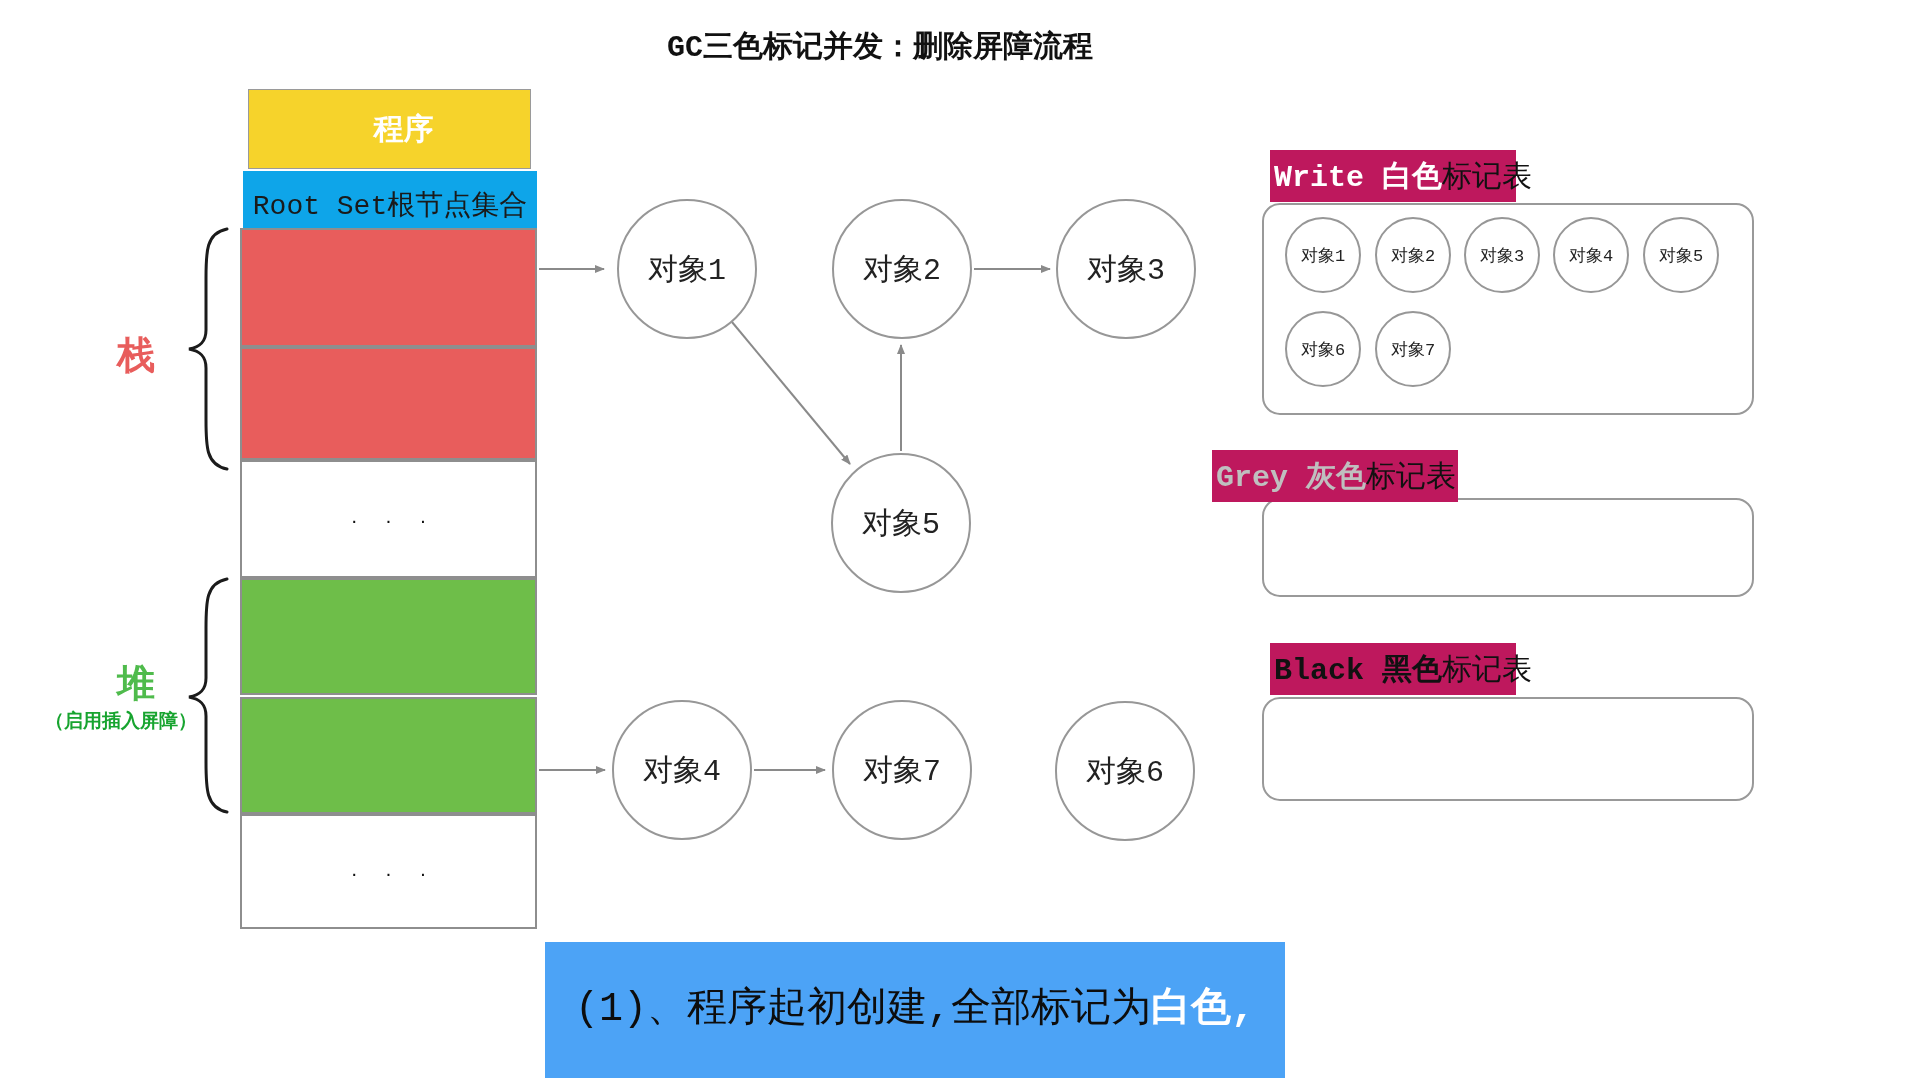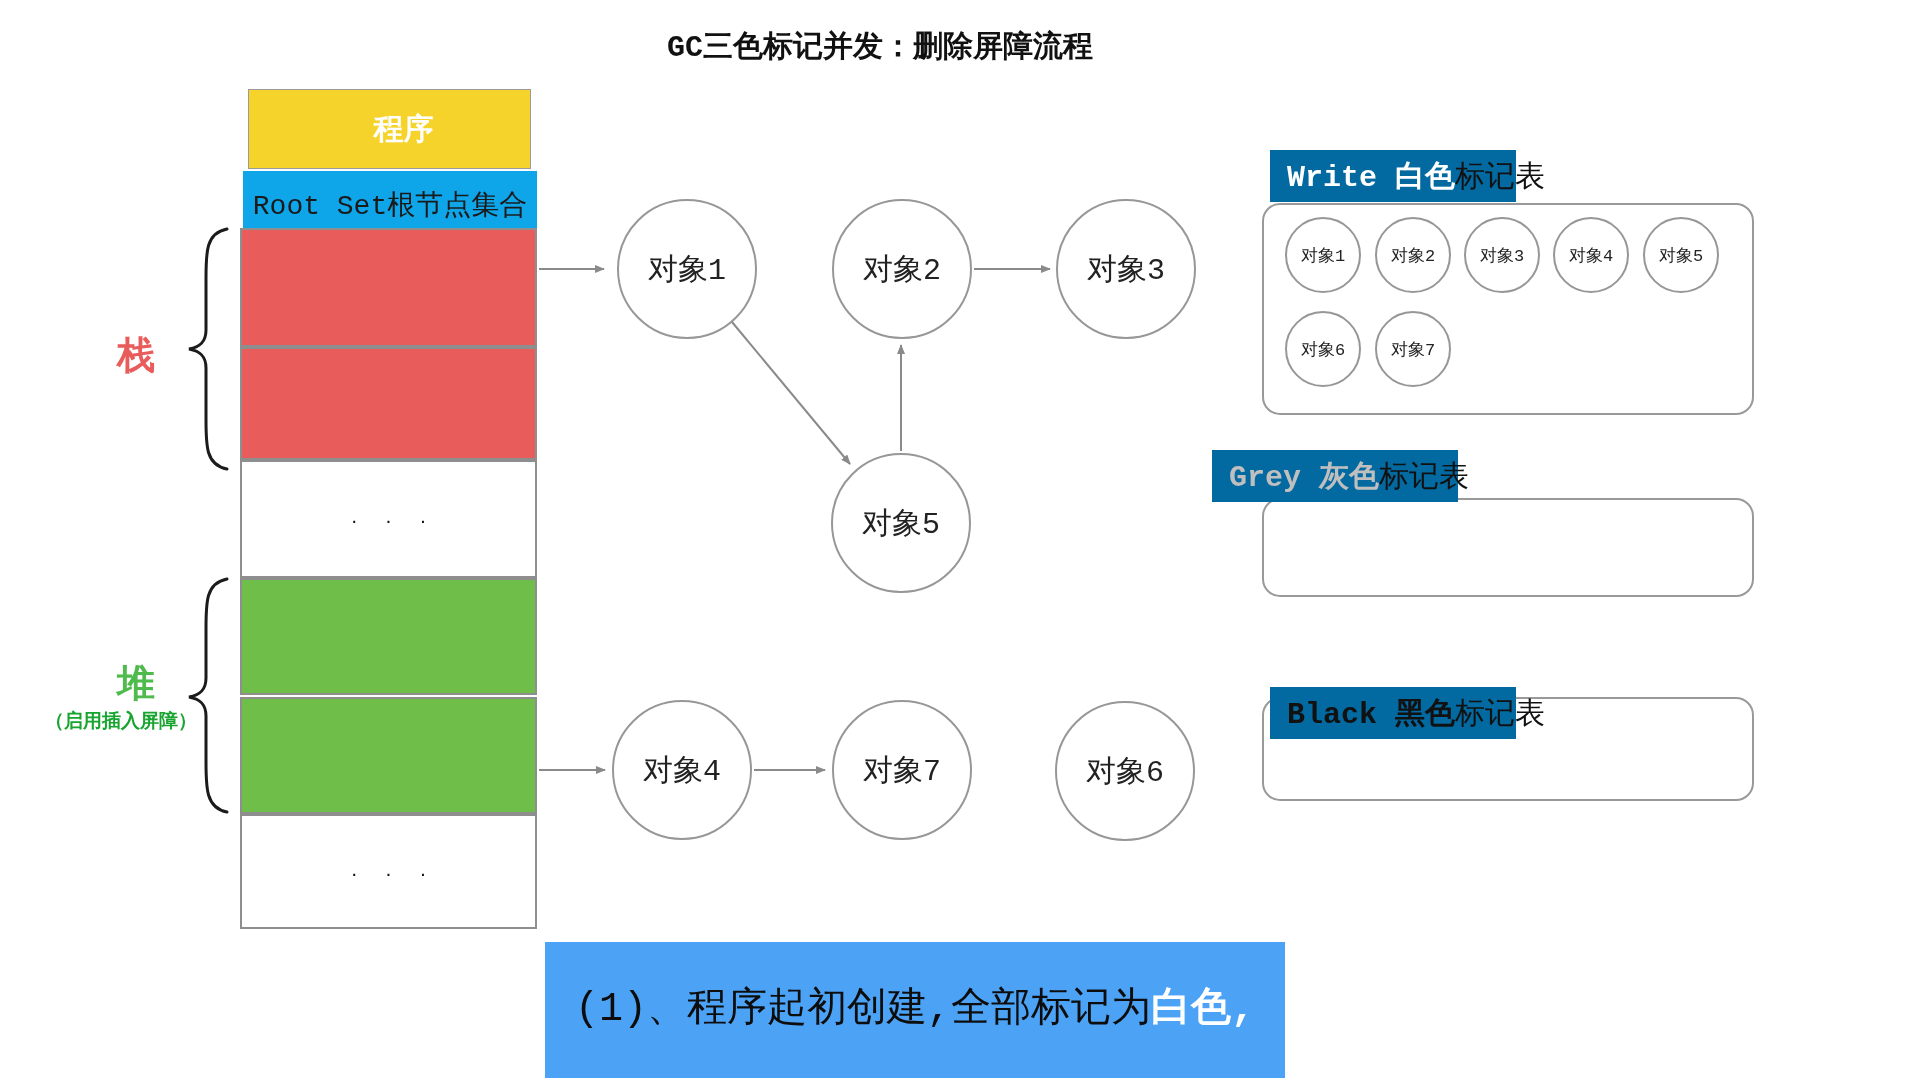--- a/index.html
+++ b/index.html
@@ -21,21 +21,21 @@
   .side-label{font-weight:bold;text-align:center;}
   .stack-label{left:96px;top:330px;width:80px;font-size:38px;color:#E85D5C;}
   .heap-label{left:96px;top:658px;width:80px;font-size:38px;color:#4FBB4C;}
   .heap-note{left:26px;top:708px;width:190px;font-size:19px;font-weight:bold;color:#17A42F;text-align:center;}
   
   .node{border:2px solid #979797;border-radius:50%;background:#fff;
         display:flex;align-items:center;justify-content:center;font-size:30px;color:#222;}
   .node.big{width:140px;height:140px;}
   
   .panel{border:2px solid #999;border-radius:18px;background:#fff;}
-  .phead{height:52px;background:#0369a1;display:flex;align-items:center;padding-left:17px;
+  .phead{height:52px;background:#be185d;display:flex;align-items:center;padding-left:4px;
          font-size:30px;white-space:nowrap;z-index:3;}
   .phead .en{font-weight:bold;}
   .phead .zh{font-weight:normal;color:#111;}
   .white-en{color:#ffffff;}
   .grey-en{color:#BFBFBF;}
   .black-en{color:#111111;}
   .mini{position:absolute;width:76px;height:76px;border:2px solid #979797;border-radius:50%;background:#fff;
         display:flex;align-items:center;justify-content:center;font-size:17px;color:#222;}
   
   .note{left:545px;top:942px;width:740px;height:136px;background:#4CA3F6;
@@ -106,21 +106,21 @@
   <div class="mini abs" style="left:1285px;top:311px;">对象6</div>
   <div class="mini abs" style="left:1375px;top:311px;">对象7</div>
 
   <div class="abs panel" style="left:1262px;top:498px;width:492px;height:99px;"></div>
   <div class="abs phead" style="left:1212px;top:450px;width:246px;">
     <span class="en grey-en">Grey 灰色</span>
       <span class="zh">标记表</span>
   </div>
 
   <div class="abs panel" style="left:1262px;top:697px;width:492px;height:104px;"></div>
-  <div class="abs phead" style="left:1270px;top:643px;width:246px;margin-top:44px;">
+  <div class="abs phead" style="left:1270px;top:643px;width:246px;">
     <span class="en black-en">Black 黑色</span>
       <span class="zh">标记表</span>
   </div>
 
   <div class="abs note">
     <div><span>(1)、程序起初创建,全部标记为</span><span class="hl">白色,</span></div>
   </div>
 
 </div>
 

